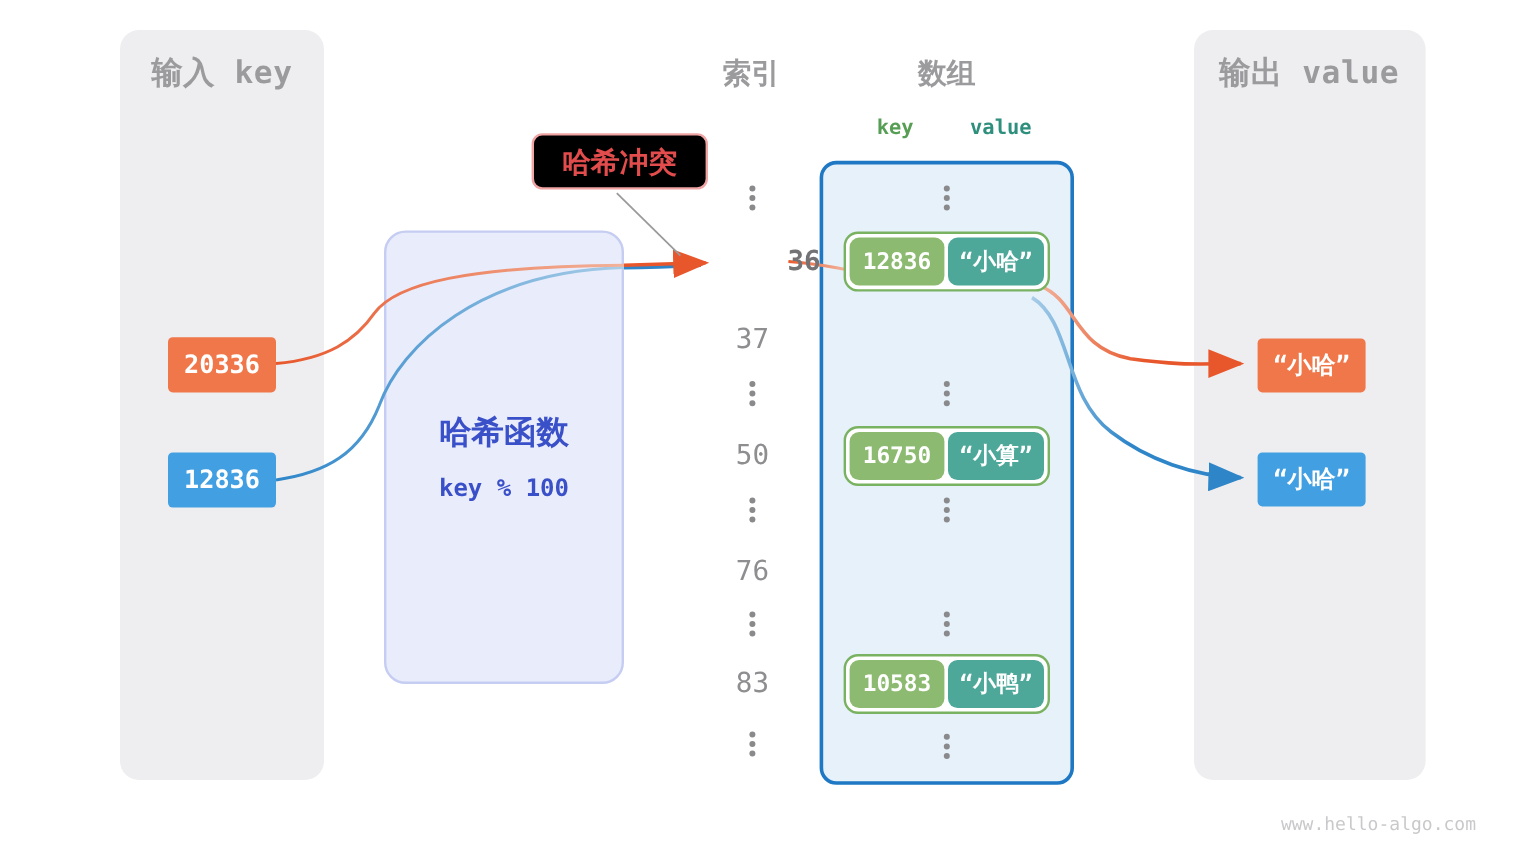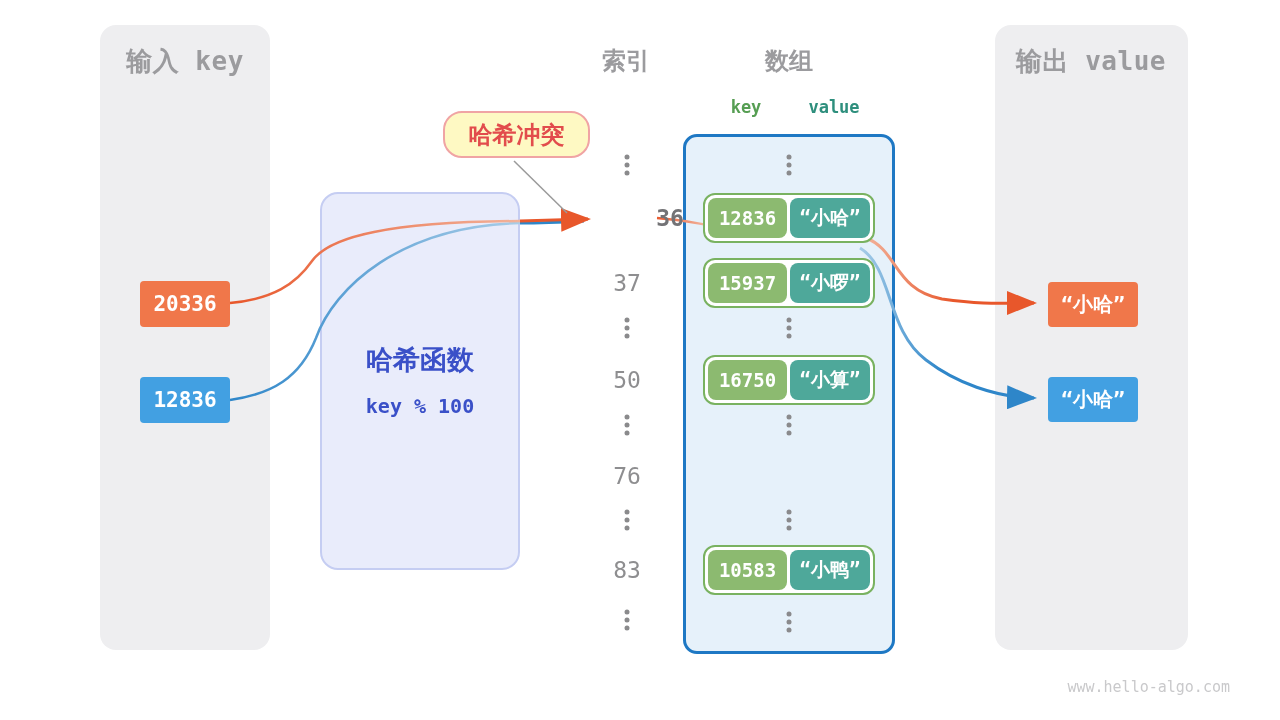--- a/index.html
+++ b/index.html
@@ -22,21 +22,21 @@
   
   .hashbox{position:absolute;left:320px;top:192px;width:200px;height:378px;
     background:#e9ecfb;border:2px solid #c5cdf2;border-radius:18px;box-sizing:border-box;}
   .hash-title{position:absolute;left:420px;top:360px;transform:translate(-50%,-50%);
     font-weight:700;font-size:27px;color:#3a50c8;white-space:nowrap;}
   .hash-formula{position:absolute;left:420px;top:406px;transform:translate(-50%,-50%);
     font-family:"DejaVu Sans Mono",monospace;font-weight:700;font-size:20px;color:#3a50c8;white-space:nowrap;}
 
   
   .collision{position:absolute;left:443px;top:111px;width:147px;height:47px;
-    background:#fef9c3;border:2px solid #f0a4a4;border-radius:19px;box-sizing:border-box;
+    background:#000000;border:2px solid #f0a4a4;border-radius:9px;box-sizing:border-box;
     display:flex;align-items:center;justify-content:center;
     font-weight:700;font-size:24px;color:#e24c4c;white-space:nowrap;}
 
   
   .col-header{position:absolute;transform:translate(-50%,-50%);font-weight:700;
     font-size:24px;color:#9b9b9e;white-space:nowrap;}
   .kv{position:absolute;transform:translate(-50%,-50%);
     font-family:"DejaVu Sans Mono",monospace;font-weight:700;font-size:17px;white-space:nowrap;}
   .kv.k{color:#569e53;} .kv.v{color:#2e8f7d;}
 
@@ -174,24 +174,20 @@
   <span class="vdots" style="left:789px;top:165px;">
       <i></i>
       <i></i>
       <i></i>
     </span>
 
   <div class="row" style="top:193px;">
     <div class="cell key">12836</div>
     <div class="cell val">“小哈”</div>
   </div>
-  <div class="row" style="top:258px;">
-    <div class="cell key">15937</div>
-    <div class="cell val">“小啰”</div>
-  </div>
   <span class="vdots" style="left:789px;top:328px;">
       <i></i>
       <i></i>
       <i></i>
     </span>
   <div class="row" style="top:355px;">
     <div class="cell key">16750</div>
     <div class="cell val">“小算”</div>
   </div>
   <span class="vdots" style="left:789px;top:425px;">

